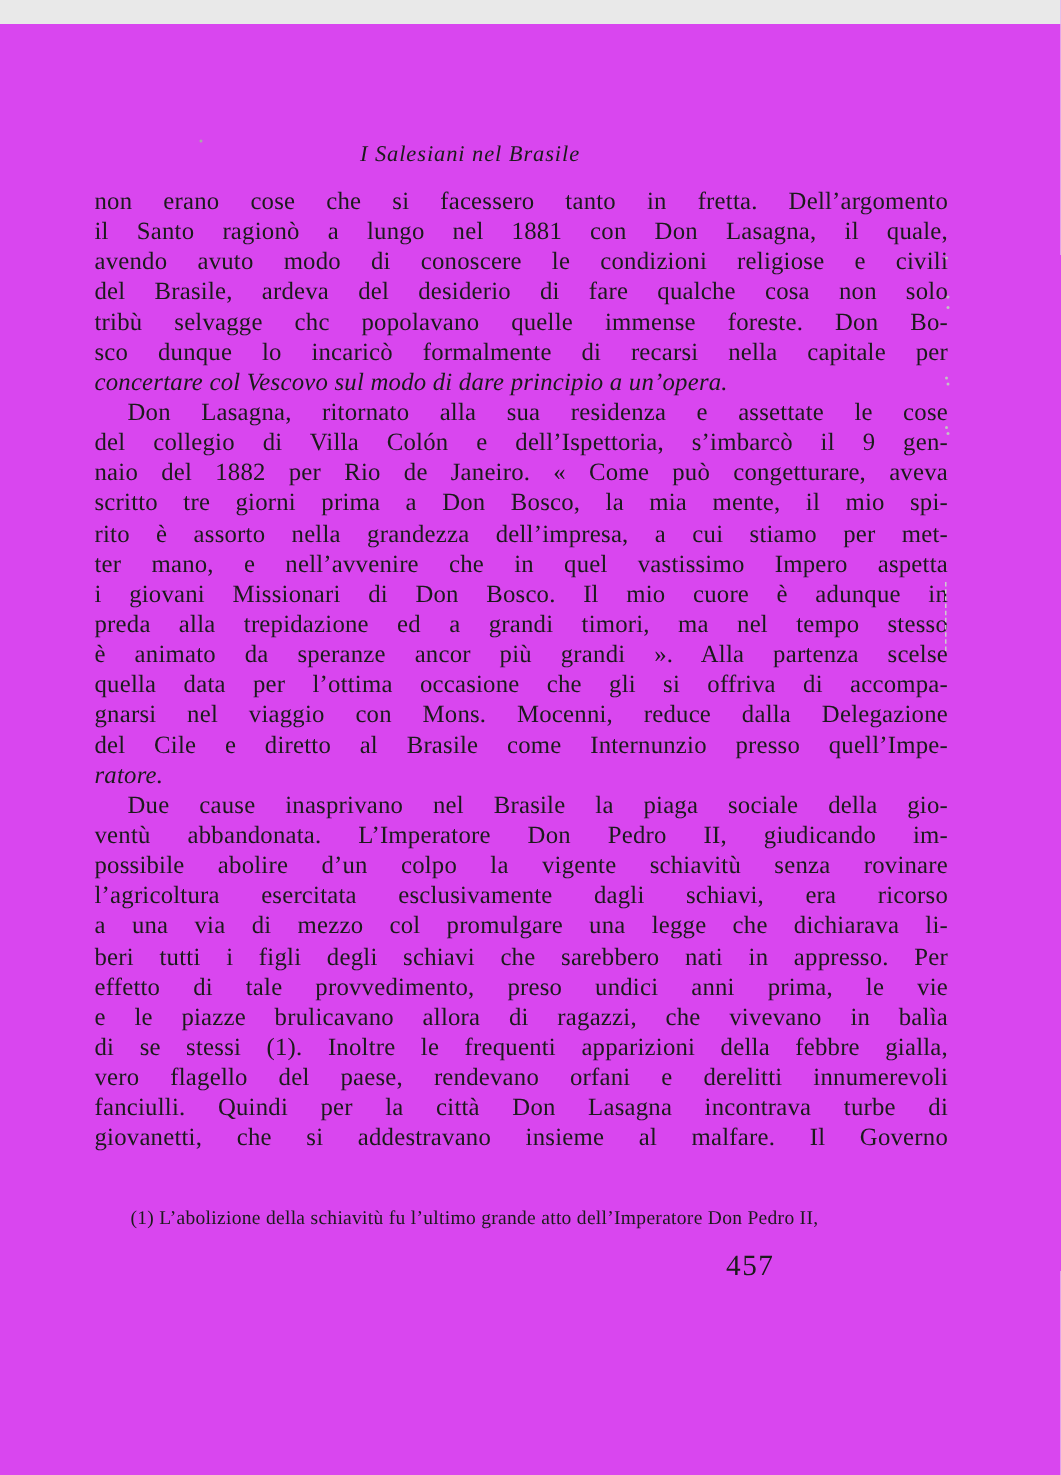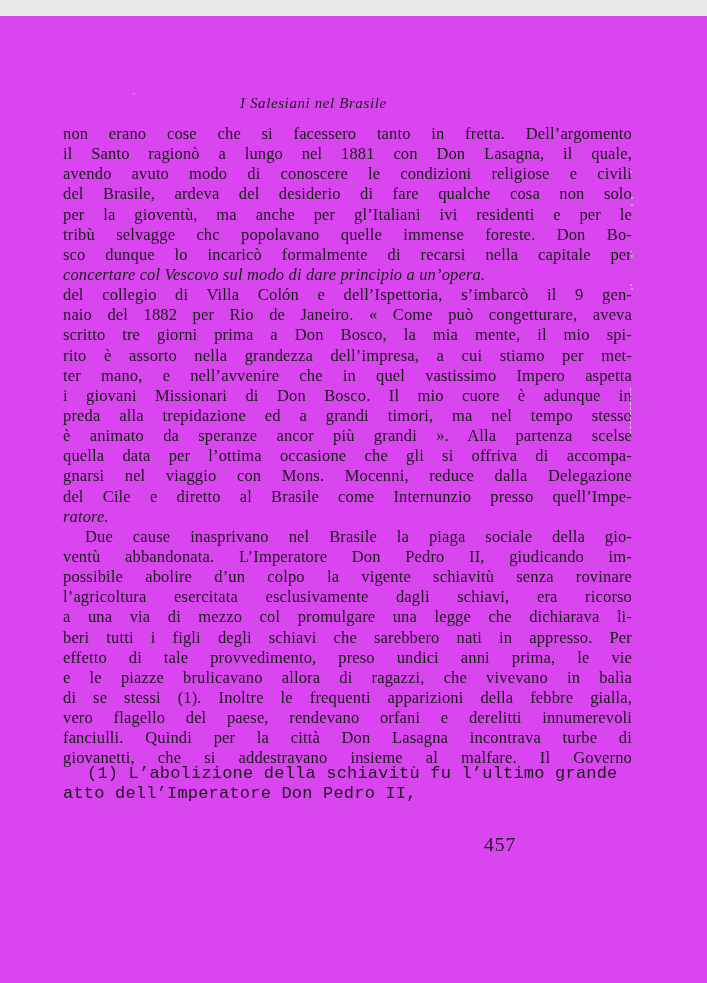--- a/index.html
+++ b/index.html
@@ -35,27 +35,26 @@
     text-align: justify;
     text-align-last: justify;
     height: 20.15px;
     overflow: hidden;
     white-space: nowrap;
   }
   .line.para-end { text-align-last: left; font-style: italic; }
   .line.indent { text-indent: 22px; }
   .footnote {
     position: absolute;
-    top: 748px;
+    top: 786px;
     left: 63px;
     width: 578px;
-    font-size: 17px;
+    font-size: 13px;
     line-height: 20px;
     letter-spacing: 0.2px;
-    font-family: Liberation Mono, monospace;
   }
   .footnote .fn-line1 { text-indent: 24px; }
   .page-number {
     position: absolute;
     top: 818px;
     left: 484px;
     font-size: 19.5px;
     letter-spacing: 1px;
   }
   .artifact { position: absolute; }
@@ -72,24 +71,24 @@
 
 <div class="page">
 
   <div class="running-head">I Salesiani nel Brasile</div>
 
   <div class="body-text">
       <div class="line">non erano cose che si facessero tanto in fretta. Dell’argomento</div>
       <div class="line">il Santo ragionò a lungo nel 1881 con Don Lasagna, il quale,</div>
       <div class="line">avendo avuto modo di conoscere le condizioni religiose e civili</div>
       <div class="line">del Brasile, ardeva del desiderio di fare qualche cosa non solo</div>
-      <div class="line">per la gioventù, ma anche per gl’Italiani ivi residenti e per le</div>
       <div class="line">tribù selvagge chc popolavano quelle immense foreste. Don Bo-</div>
       <div class="line">sco dunque lo incaricò formalmente di recarsi nella capitale per</div>
       <div class="line para-end">concertare col Vescovo sul modo di dare principio a un’opera.</div>
+      <div class="line indent">Don Lasagna, ritornato alla sua residenza e assettate le cose</div>
       <div class="line">del collegio di Villa Colón e dell’Ispettoria, s’imbarcò il 9 gen-</div>
       <div class="line">naio del 1882 per Rio de Janeiro. « Come può congetturare, aveva</div>
       <div class="line">scritto tre giorni prima a Don Bosco, la mia mente, il mio spi-</div>
       <div class="line">rito è assorto nella grandezza dell’impresa, a cui stiamo per met-</div>
       <div class="line">ter mano, e nell’avvenire che in quel vastissimo Impero aspetta</div>
       <div class="line">i giovani Missionari di Don Bosco. Il mio cuore è adunque in</div>
       <div class="line">preda alla trepidazione ed a grandi timori, ma nel tempo stesso</div>
       <div class="line">è animato da speranze ancor più grandi ». Alla partenza scelse</div>
       <div class="line">quella data per l’ottima occasione che gli si offriva di accompa-</div>
       <div class="line">gnarsi nel viaggio con Mons. Mocenni, reduce dalla Delegazione</div>

